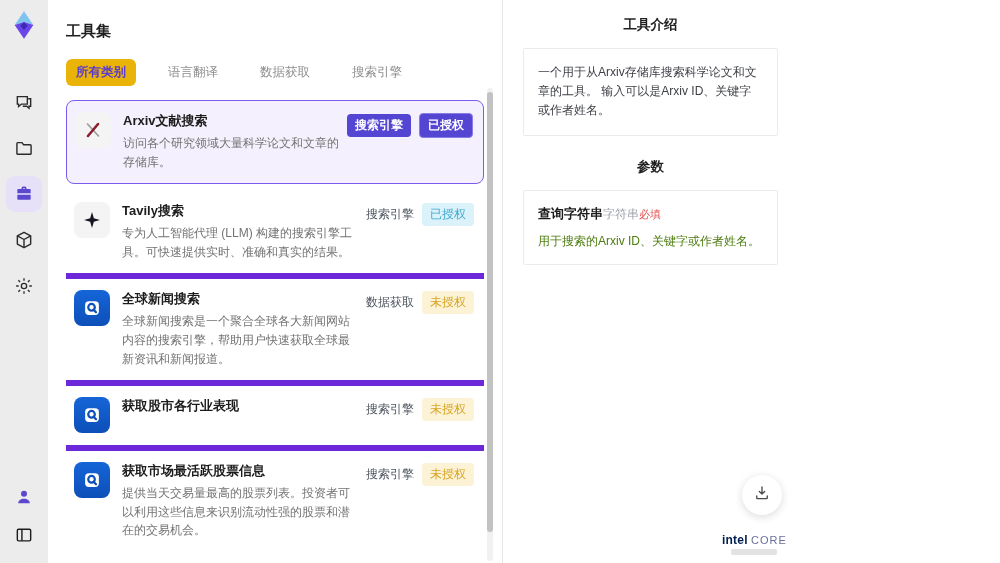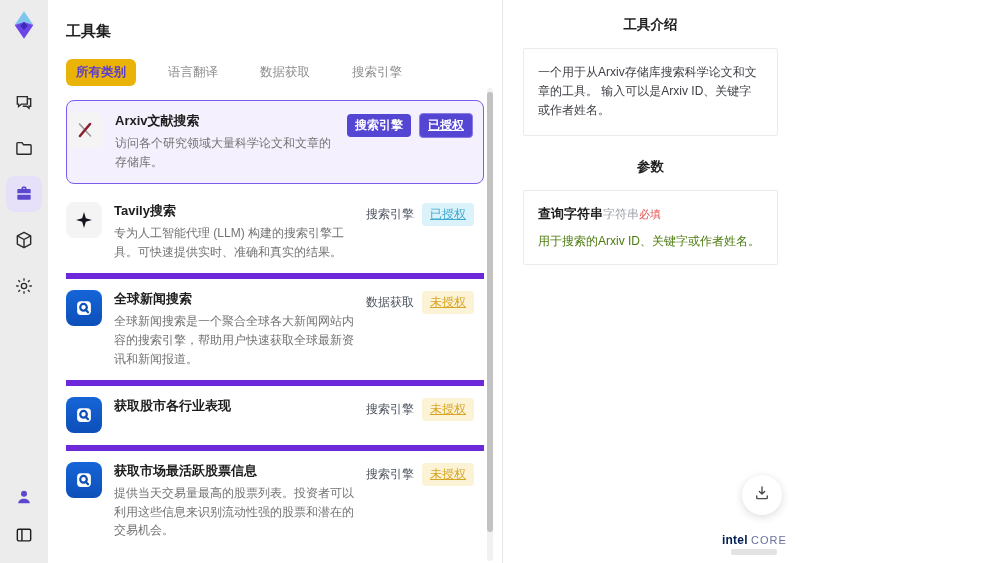--- a/index.html
+++ b/index.html
@@ -17,32 +17,32 @@
   .rail svg { display:block; }
 
   
   .list-panel { width:455px; flex-shrink:0; border-right:1px solid #e7e7e7; padding:14px 18px 0 18px; position:relative; }
   .page-title { font-size:15px; font-weight:bold; margin:8px 0 18px 0; }
   .tabs { display:flex; align-items:center; gap:22px; margin-bottom:14px; }
   .tab { font-size:12.5px; color:#8d8d8d; cursor:pointer; padding:5px 10px; border-radius:6px; white-space:nowrap; }
   .tab.active { background:#eab308; color:#5a3bd0; font-weight:bold; }
 
   .tool-list { position:relative; }
-  .tool-card { display:flex; align-items:flex-start; padding:11px 10px 12px 0; cursor:pointer; }
+  .tool-card { display:flex; align-items:flex-start; padding:11px 10px 12px 8px; cursor:pointer; }
   .tool-card + .tool-card { border-top:6px solid #6d28d9; }
   .tool-card.selected { border:1px solid #7c5cf0; background:#f5f0fd; border-radius:8px; margin-bottom:7px; }
   .tool-card.selected + .tool-card { border-top:none; }
   .tool-icon { width:36px; height:36px; border-radius:8px; flex-shrink:0; margin-right:12px; display:flex; align-items:center; justify-content:center; background:#f4f4f4; }
   .tool-icon.blue { background:linear-gradient(180deg,#1565d8,#0d4fb8); }
   .tool-body { flex:1; min-width:0; padding-right:8px; }
   .tool-name { font-size:13px; font-weight:bold; color:#1c1c1c; margin-bottom:4px; }
   .tool-desc { font-size:12px; color:#737373; line-height:1.55; }
   .tool-tags { display:flex; align-items:center; gap:8px; flex-shrink:0; margin-top:1px; }
   .cat-label { font-size:12px; color:#4f5560; white-space:nowrap; }
-  .badge { font-size:12px; padding:3px 8px; border-radius:4px; white-space:nowrap;text-decoration:underline; }
+  .badge { font-size:12px; padding:3px 8px; border-radius:4px; white-space:nowrap; }
   .badge.authorized { background:#dbf2fa; color:#3fa9cd; }
   .badge.unauthorized { background:#fcf3d6; color:#d7a425; }
   .badge.solid { background:#5445d2; color:#fff; font-weight:bold; }
   .badge.solid.outline { border:1px solid #8a7ce6; }
   .cat-pill { background:#5445d2; color:#fff; font-weight:bold; font-size:12px; padding:3px 8px; border-radius:4px; white-space:nowrap; }
 
   
   .list-scrollbar { position:absolute; right:9px; top:88px; bottom:2px; width:6px; background:#f1f1f1; border-radius:3px; }
   .list-scrollbar .thumb { position:absolute; top:4px; width:6px; height:440px; background:#c2c2c2; border-radius:3px; }
 

